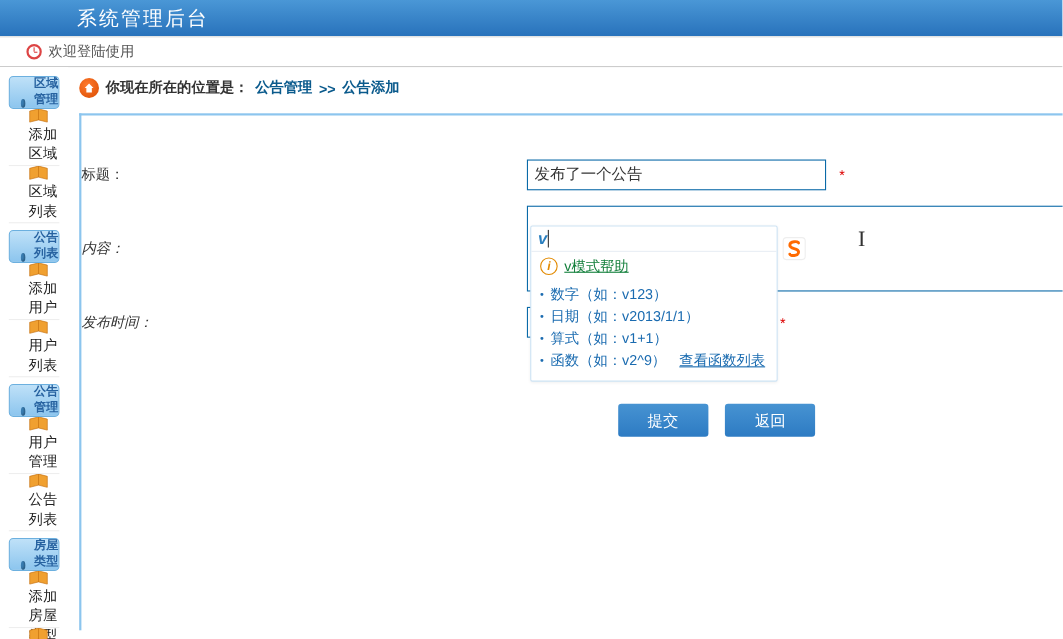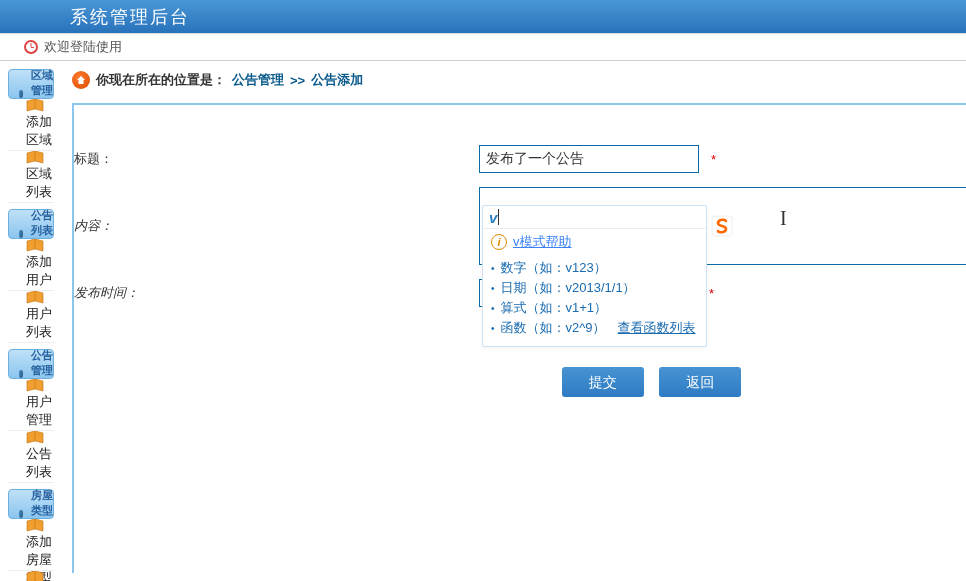--- a/index.html
+++ b/index.html
@@ -28,37 +28,37 @@
 .home-icon { width:18px; height:18px; border-radius:50%; background:radial-gradient(circle at 40% 35%, #ff7a2e, #d94b00); display:flex; align-items:center; justify-content:center; }
 .home-icon svg { display:block; }
 .bc-bold { font-weight:bold; }
 .bc-link { color:#0a5a8c; font-weight:bold; }
 .bc-sep { color:#0a5a8c; font-weight:bold; }
 
 .form-panel { border: 2px solid #8cc5ee; border-right: none; border-bottom: none; min-height: 470px; padding-top: 40px; margin-left: 0; }
 .form-row { display:flex; align-items:center; margin-bottom: 14px; }
 .form-label { width: 405px; text-align:left; color:#333; padding-right: 8px; font-size:13px; }
 .form-label.italic { font-style: italic; }
-.text-input { width: 220px; height: 28px; border: 1px solid #0a6aa8; padding: 0 6px; font-size: 14px; color:#333; }
+.text-input { width: 272px; height: 28px; border: 1px solid #0a6aa8; padding: 0 6px; font-size: 14px; color:#333; }
 .text-input.time { width: 218px; }
 .req { color: #d00; margin-left: 12px; }
 .content-row .form-label { align-self: center; }
 .content-box { width: 540px; height: 78px; border: 1px solid #0a6aa8; background:#fff; }
 .btn-row { text-align:center; margin-top: 60px; }
 .btn { display:inline-block; min-width: 82px; height: 30px; line-height:30px; color:#fff; background: linear-gradient(to bottom, #4793d2, #2d7bc3); border-radius:3px; border:none; font-size:14px; margin: 0 6px; cursor:pointer; }
 .btn-row-inner { margin-left: 210px; }
 
 
 .ime { position:absolute; left: 420px; top: 144px; width: 225px; background:#fff; border:1px solid #cde3f4; border-radius:2px; z-index: 20; box-shadow: 0 1px 3px rgba(0,0,0,0.06); }
 .ime-top { height: 22px; display:flex; align-items:center; padding-left:6px; font-size:15px; }
 .ime-v { color:#2a7fbf; font-weight: bold; font-style: italic; }
 .ime-cursor { width:1px; height:16px; background:#333; margin-left:1px; }
 .ime-help { height:26px; display:flex; align-items:center; gap:6px; padding-left:8px; border-top:1px solid #e8eef4; }
 .ime-info { width:16px; height:16px; border:1.5px solid #e28a00; border-radius:50%; display:flex; align-items:center; justify-content:center; color:#e28a00; font-size:11px; font-style:italic; font-weight:bold; }
-.ime-help a { color:#3b82f6; text-decoration: underline; font-size:13px; }
+.ime-help a { color:#15803d; text-decoration: underline; font-size:13px; }
 .ime-list { padding: 4px 6px 8px 8px; }
 .ime-li { display:flex; align-items:center; gap:6px; height:20px; font-size:13px; }
 .ime-bullet { color:#1a6bb0; font-size:10px; }
 .ime-text { color:#1a6bb0; }
 .ime-link { color:#1a6bb0; text-decoration:underline; margin-left:6px; }
 .ime-logo { position:absolute; right:-28px; top:8px; width:24px; height:24px; }
 .ime-logo svg { display:block; }
 
 .text-cursor-indicator { position:absolute; left: 718px; top: 146px; font-family: serif; font-size: 20px; color:#333; }
 </style>

